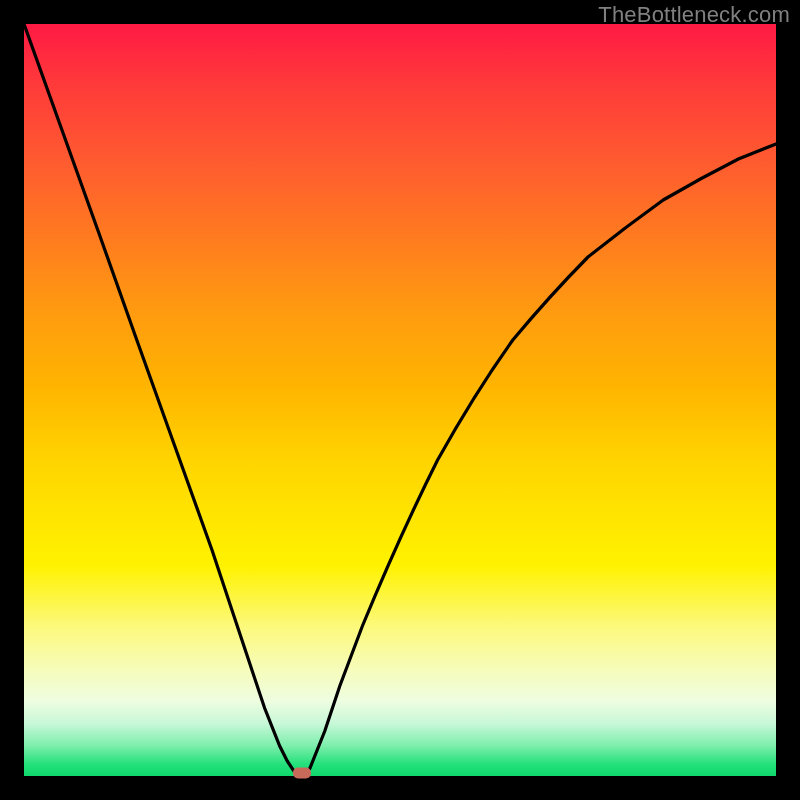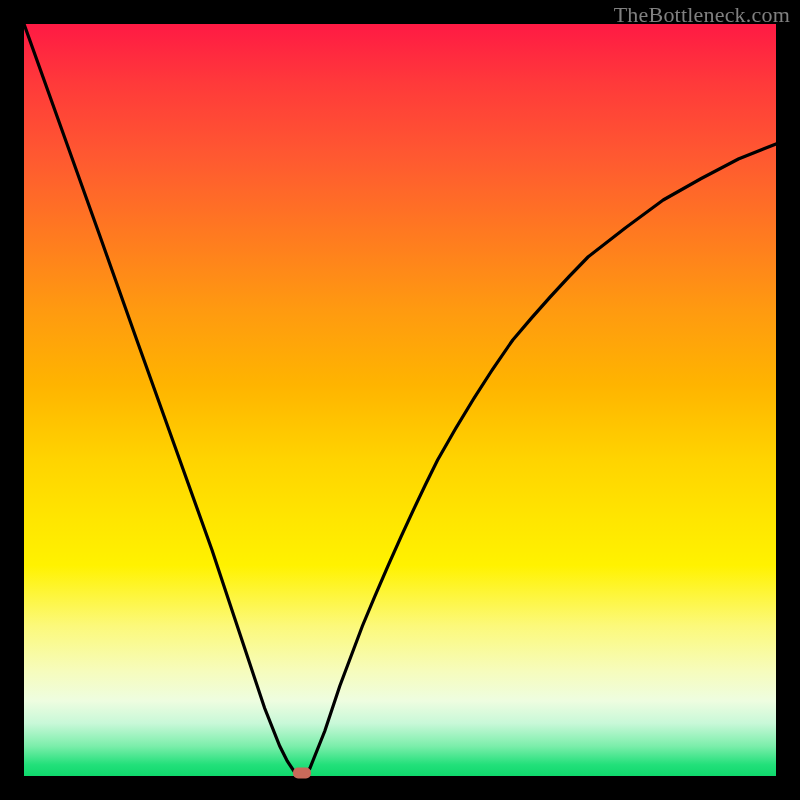--- a/index.html
+++ b/index.html
@@ -37,21 +37,20 @@
     );
   }
   .watermark {
     position: absolute;
     top: 2px;
     right: 10px;
     color: #808080;
     font-size: 22px;
     font-weight: 500;
     letter-spacing: 0.2px;
-    font-family: Liberation Serif, serif;
   }
   .curve {
     position: absolute;
     left: 0;
     top: 0;
     width: 752px;
     height: 752px;
     pointer-events: none;
   }
   .marker {

